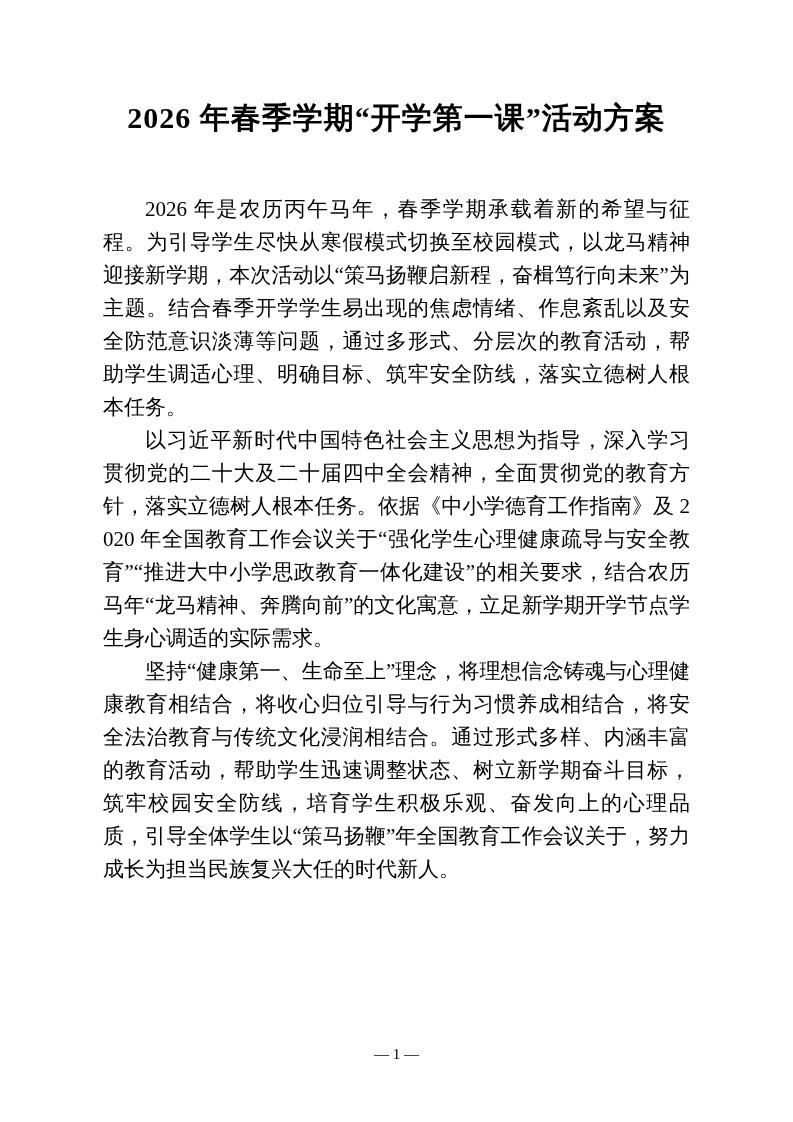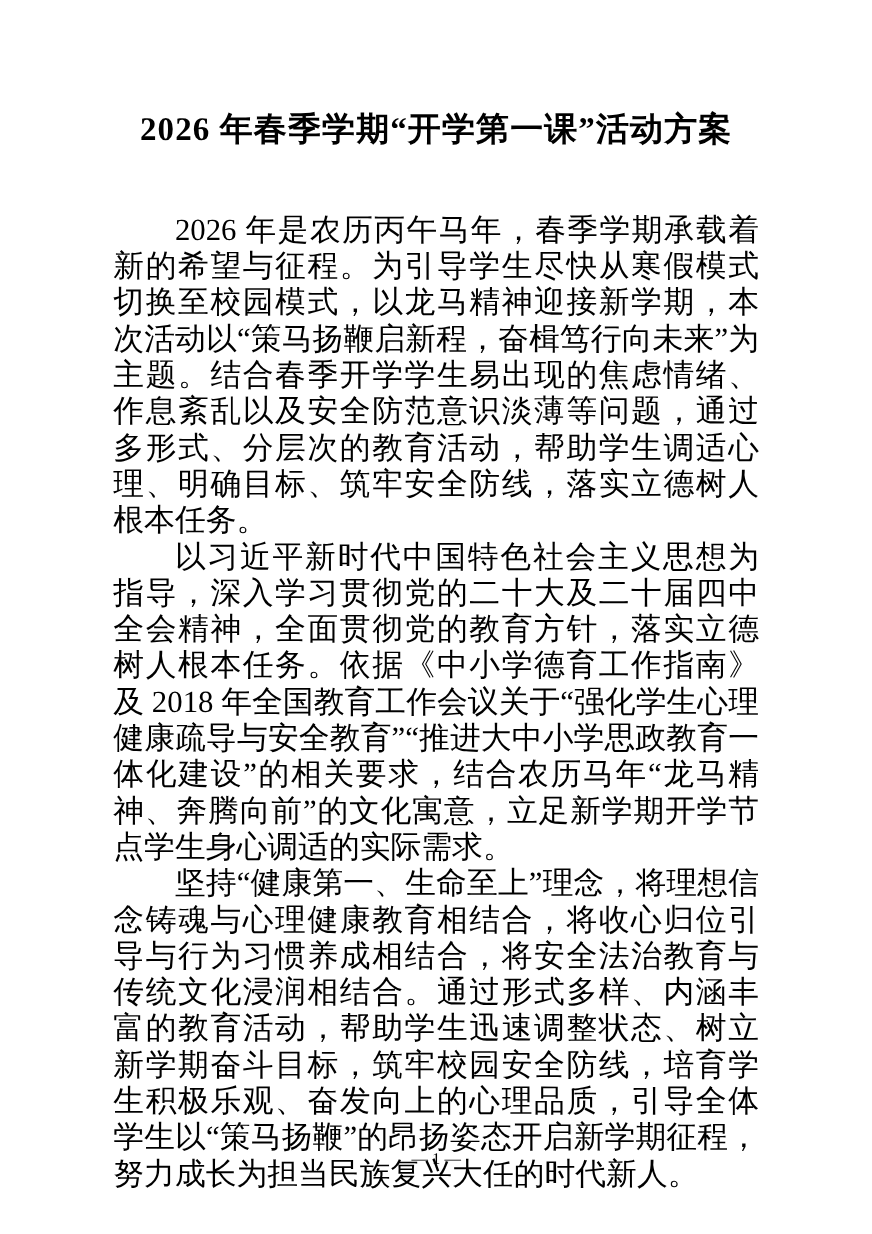--- a/index.html
+++ b/index.html
@@ -23,21 +23,21 @@
     margin: 0 0 54px 0;
     font-size: 30px;
     line-height: 1.35;
     font-weight: bold;
     text-align: center;
     letter-spacing: 1px;
     font-family: "Liberation Serif", "DejaVu Serif", serif;
   }
   .body-para {
     margin: 0;
-    font-size: 28px;
+    font-size: 21px;
     line-height: 33px;
     text-align: justify;
     text-indent: 2em;
     word-break: break-all;
   }
   .section-heading {
     margin: 0;
     font-size: 21px;
     line-height: 33px;
     font-weight: bold;
@@ -59,19 +59,19 @@
 </head>
 <body>
 
 <div class="page">
 
   <h1 class="doc-title">2026 年春季学期“开学第一课”活动方案</h1>
 
   <p class="body-para">2026 年是农历丙午马年，春季学期承载着新的希望与征程。为引导学生尽快从寒假模式切换至校园模式，以龙马精神迎接新学期，本次活动以“策马扬鞭启新程，奋楫笃行向未来”为主题。结合春季开学学生易出现的焦虑情绪、作息紊乱以及安全防范意识淡薄等问题，通过多形式、分层次的教育活动，帮助学生调适心理、明确目标、筑牢安全防线，落实立德树人根本任务。</p>
 
 
-  <p class="body-para">以习近平新时代中国特色社会主义思想为指导，深入学习贯彻党的二十大及二十届四中全会精神，全面贯彻党的教育方针，落实立德树人根本任务。依据《中小学德育工作指南》及 2018 年全国教育工作会议关于“强化学生心理健康疏导与安全教育”“推进大中小学思政教育一体化建设”的相关要求，结合农历马年“龙马精神、奔腾向前”的文化寓意，立足新学期开学节点学生身心调适的实际需求。</p>
+  <p class="body-para">以习近平新时代中国特色社会主义思想为指导，深入学习贯彻党的二十大及二十届四中全会精神，全面贯彻党的教育方针，落实立德树人根本任务。依据《中小学德育工作指南》及 2020 年全国教育工作会议关于“强化学生心理健康疏导与安全教育”“推进大中小学思政教育一体化建设”的相关要求，结合农历马年“龙马精神、奔腾向前”的文化寓意，立足新学期开学节点学生身心调适的实际需求。</p>
 
-  <p class="body-para">坚持“健康第一、生命至上”理念，将理想信念铸魂与心理健康教育相结合，将收心归位引导与行为习惯养成相结合，将安全法治教育与传统文化浸润相结合。通过形式多样、内涵丰富的教育活动，帮助学生迅速调整状态、树立新学期奋斗目标，筑牢校园安全防线，培育学生积极乐观、奋发向上的心理品质，引导全体学生以“策马扬鞭”的昂扬姿态开启新学期征程，努力成长为担当民族复兴大任的时代新人。</p>
+  <p class="body-para">坚持“健康第一、生命至上”理念，将理想信念铸魂与心理健康教育相结合，将收心归位引导与行为习惯养成相结合，将安全法治教育与传统文化浸润相结合。通过形式多样、内涵丰富的教育活动，帮助学生迅速调整状态、树立新学期奋斗目标，筑牢校园安全防线，培育学生积极乐观、奋发向上的心理品质，引导全体学生以“策马扬鞭”年全国教育工作会议关于，努力成长为担当民族复兴大任的时代新人。</p>
 
   <div class="page-footer">— 1 —</div>
 
 </div>
 
 </body></html>

